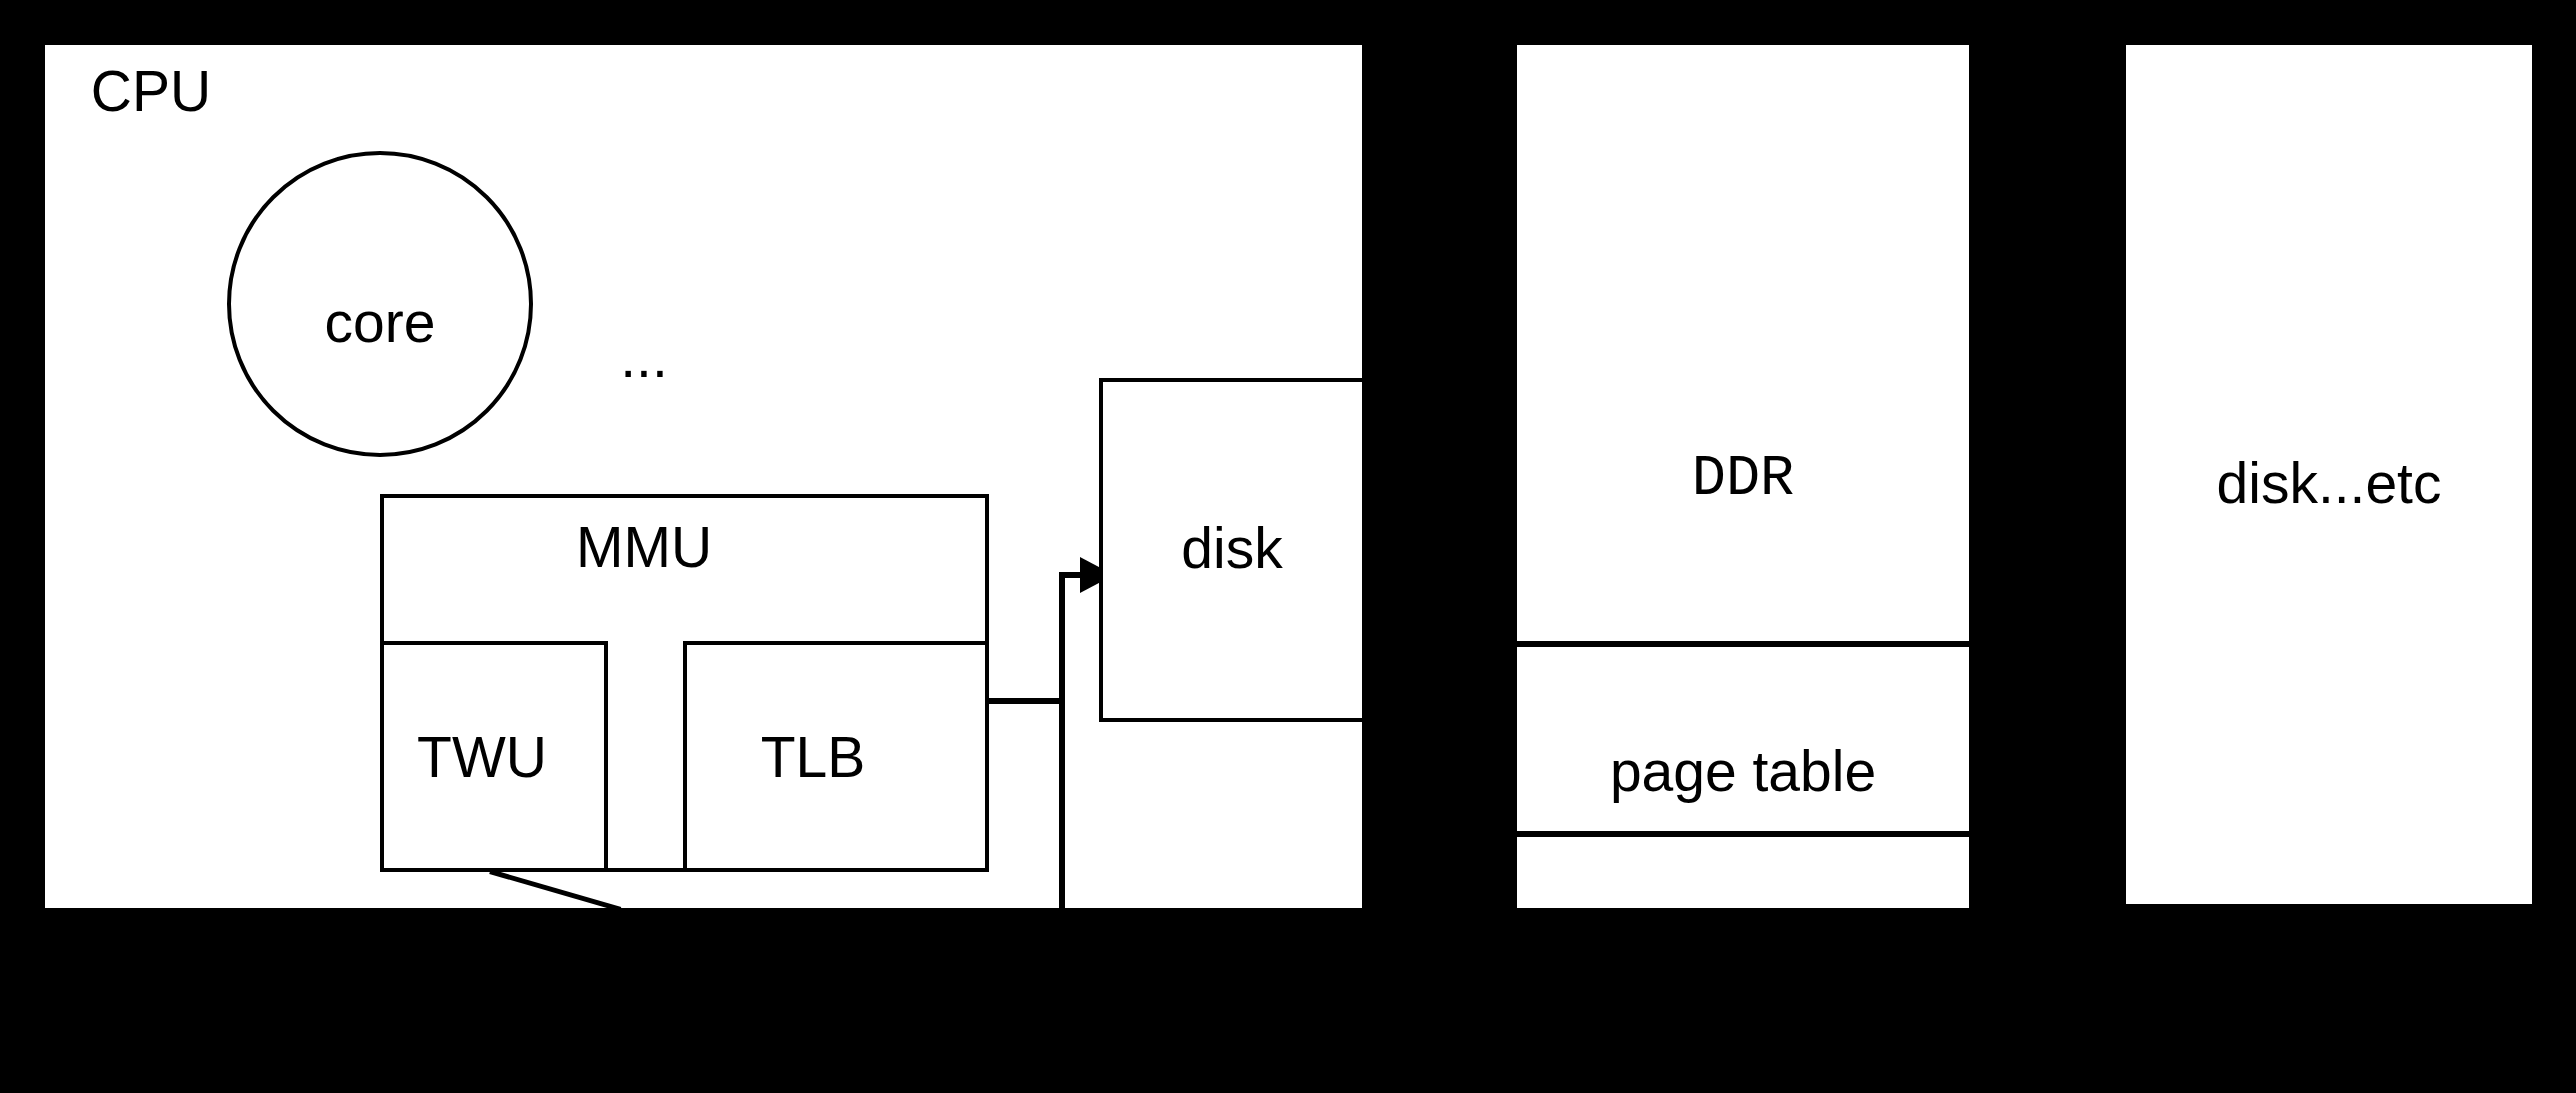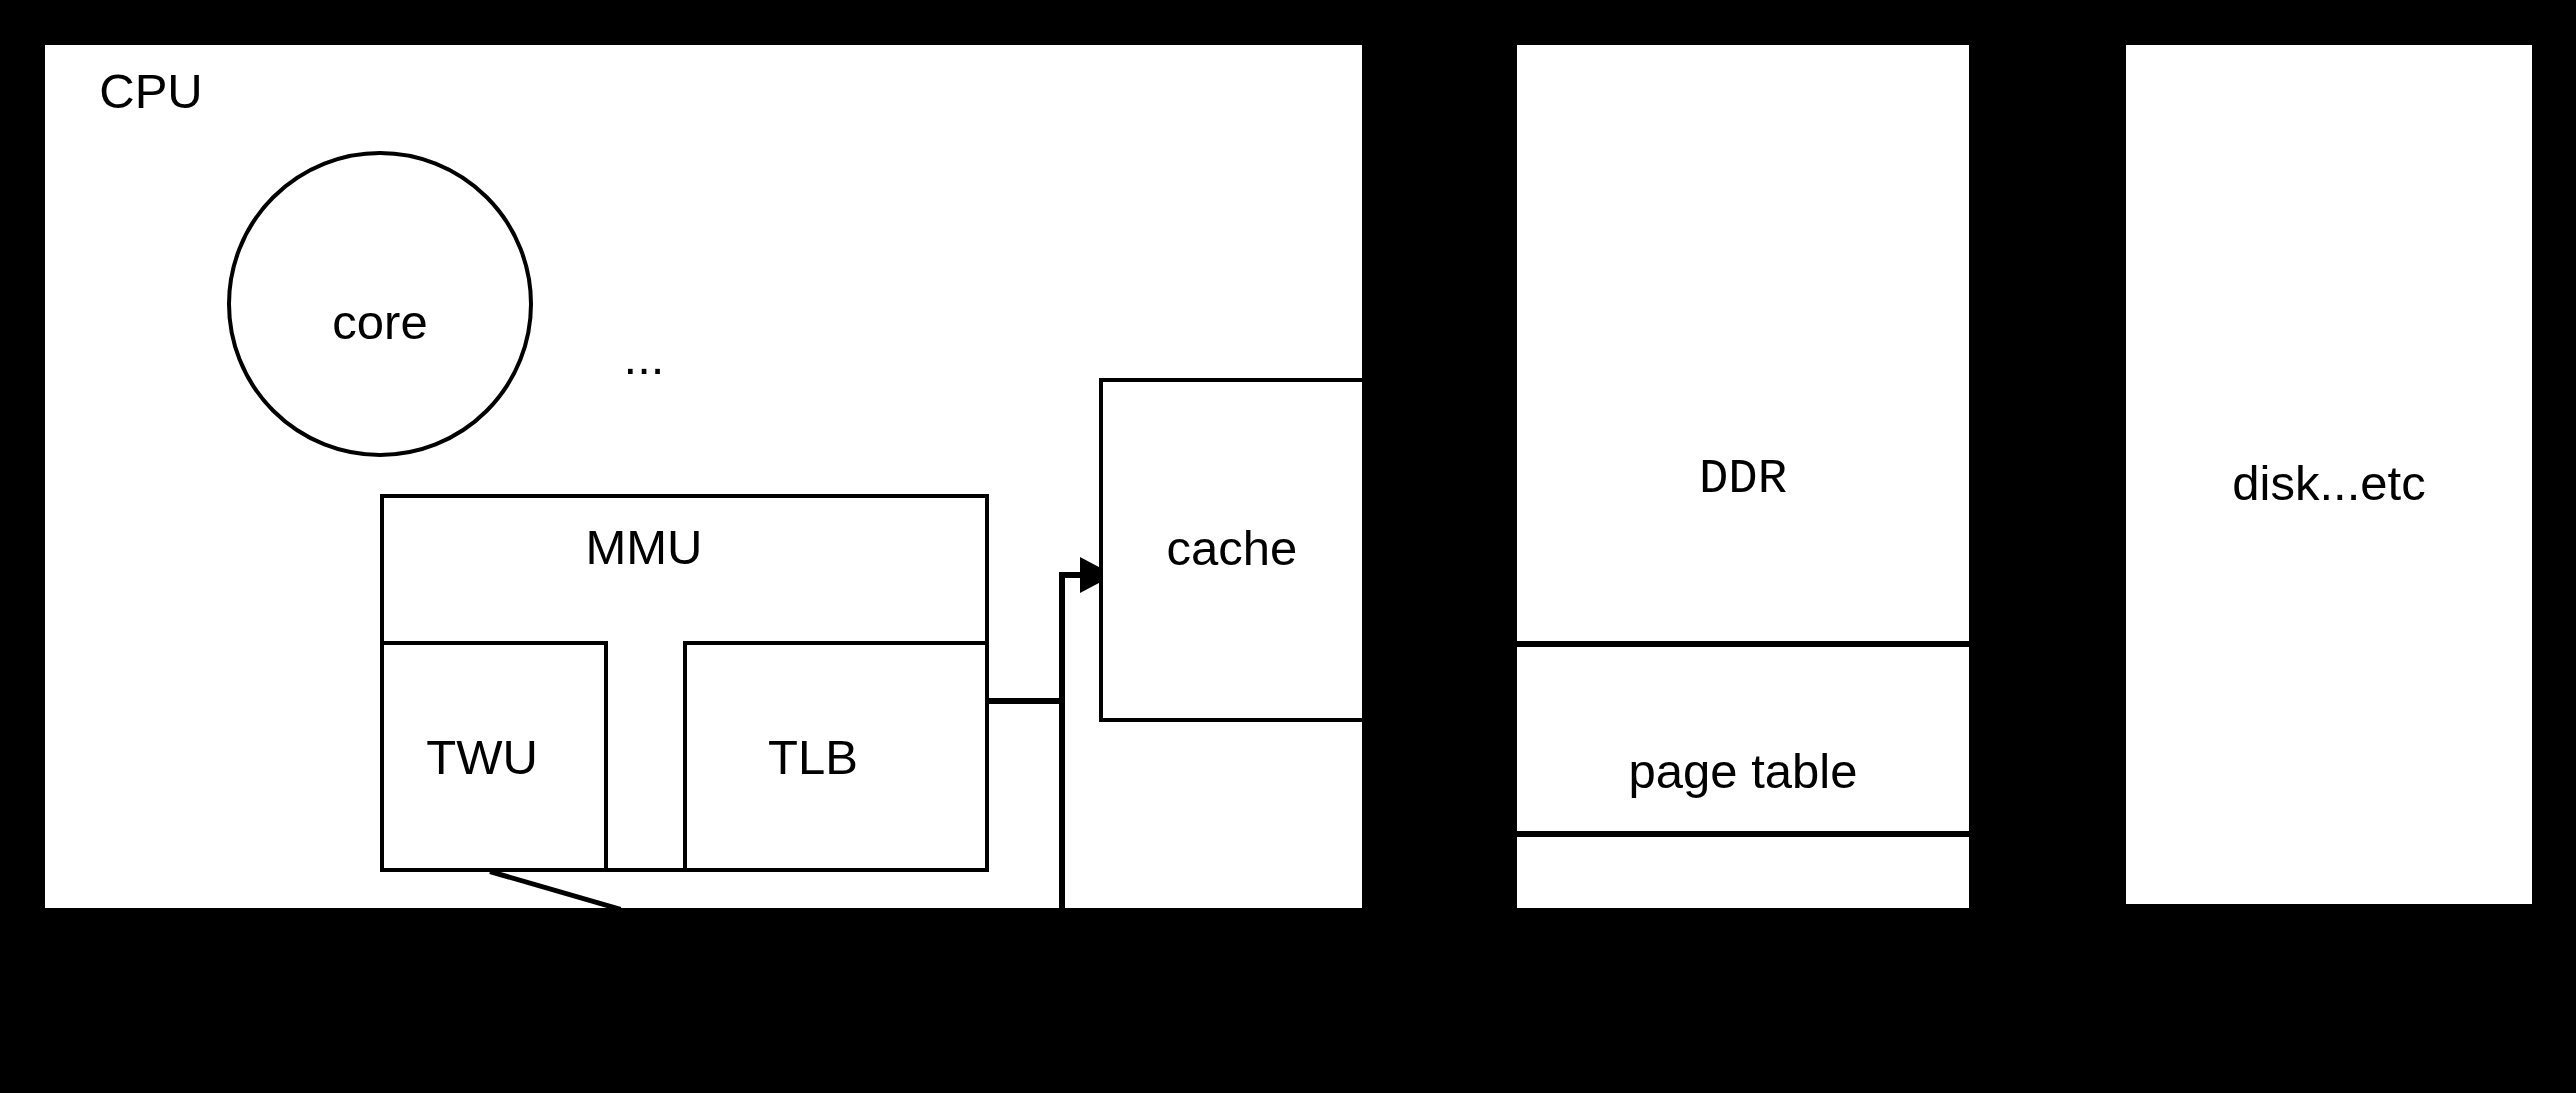--- a/index.html
+++ b/index.html
@@ -22,21 +22,21 @@
     border: 4.7px solid var(--stroke, #000000);
   }
   .circle { border-radius: 50%; }
   .line {
     position: absolute;
     background: var(--stroke, #000000);
   }
   .lbl {
     position: absolute;
     transform: translate(-50%, -50%);
-    font-size: 49px;
+    font-size: 57px;
     line-height: 1.2;
     color: var(--stroke, #000000);
     white-space: nowrap;
     text-align: center;
   }
   .arrowhead {
     position: absolute;
     width: 0;
     height: 0;
     border-top: 18px solid transparent;
@@ -99,21 +99,21 @@
   <div class="lbl" id="twu-label">TWU</div>
   <div class="lbl" id="tlb-label">TLB</div>
 
   <div class="line" id="conn-tlb-h"></div>
   <div class="line" id="conn-vertical"></div>
   <div class="line" id="conn-arrow-shaft"></div>
   <div class="arrowhead" id="arrowhead-cache"></div>
   <div class="line" id="twu-diagonal-line"></div>
 
   <div class="shape" id="cache-box"></div>
-  <div class="lbl" id="cache-label">cache</div>
+  <div class="lbl" id="cache-label">disk</div>
 
   <div class="arrowhead" id="arrowhead-ddr"></div>
 
   <div class="shape" id="ddr-box"></div>
   <div class="line" id="pt-top-line"></div>
   <div class="line" id="pt-bottom-line"></div>
   <div class="lbl" id="ddr-label">DDR</div>
   <div class="lbl" id="page-table-label">page table</div>
 
   <div class="shape" id="disk-box"></div>

